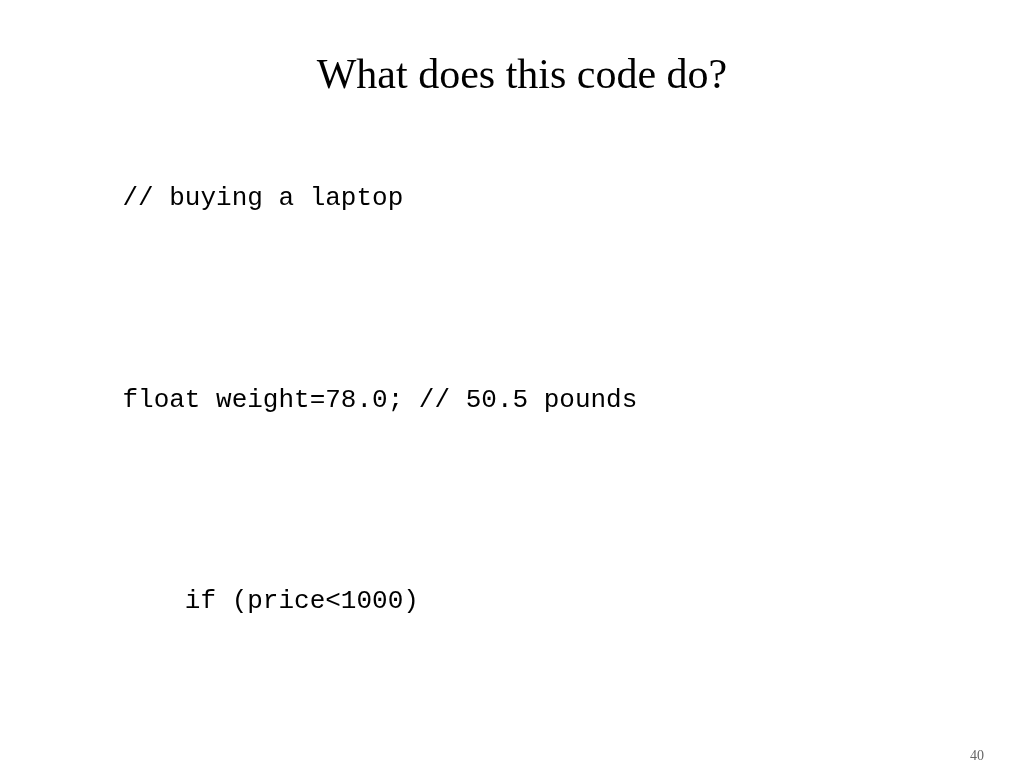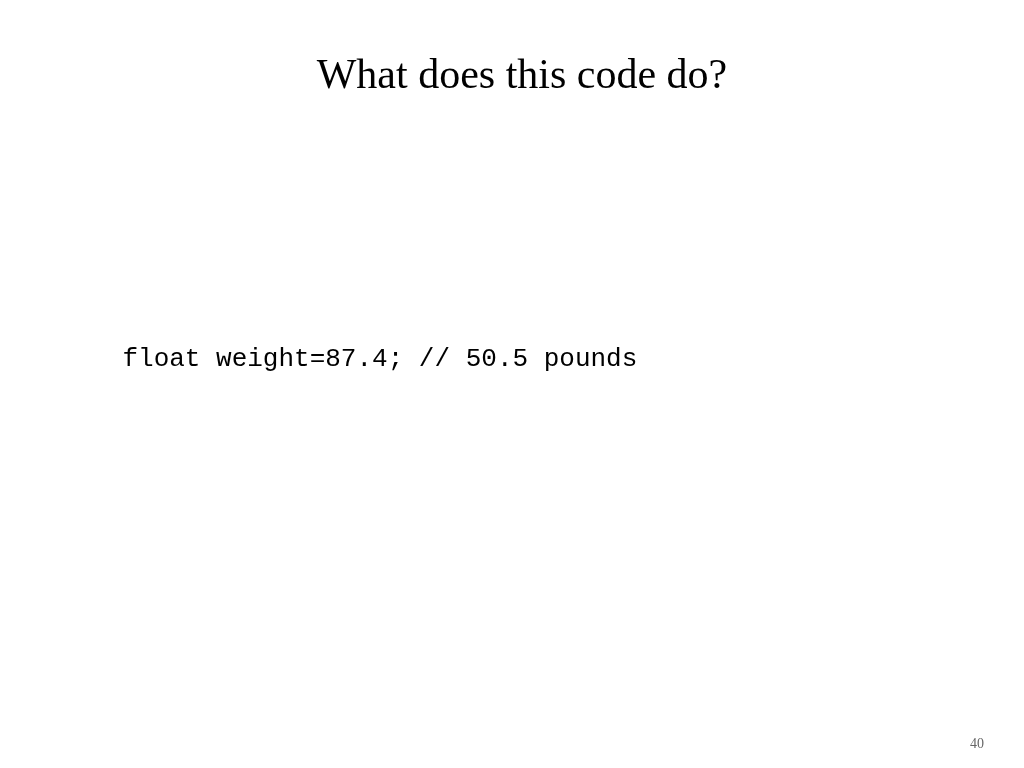--- a/index.html
+++ b/index.html
@@ -38,38 +38,40 @@
     .code-block {
       font-family: 'Courier New', Courier, monospace;
       font-size: 26px;
       color: #000000;
       line-height: 1.55;
       white-space: pre;
     }
 
     .page-number {
       position: absolute;
-      bottom: 16px;
+      bottom: 4px;
       right: 40px;
       font-family: 'Georgia', serif;
       font-size: 14px;
       color: #666666;
     }
   </style>
 </head>
 <body>
 
 <div class="slide">
   <h1 class="title">What does this code do?</h1>
   <div class="code-block">
+    <span>// buying a laptop</span>
     <br>
     <br>
-    <span>float weight=87.4; // 50.5 pounds</span>
+    <span>float weight=78.0; // 50.5 pounds</span>
     <br>
     <br>
+    <span>    if (price&lt;1000)</span>
     <br>
     
     <br>
     
     <br>
     
   </div>
   <div class="page-number">40</div>
 </div>
 

